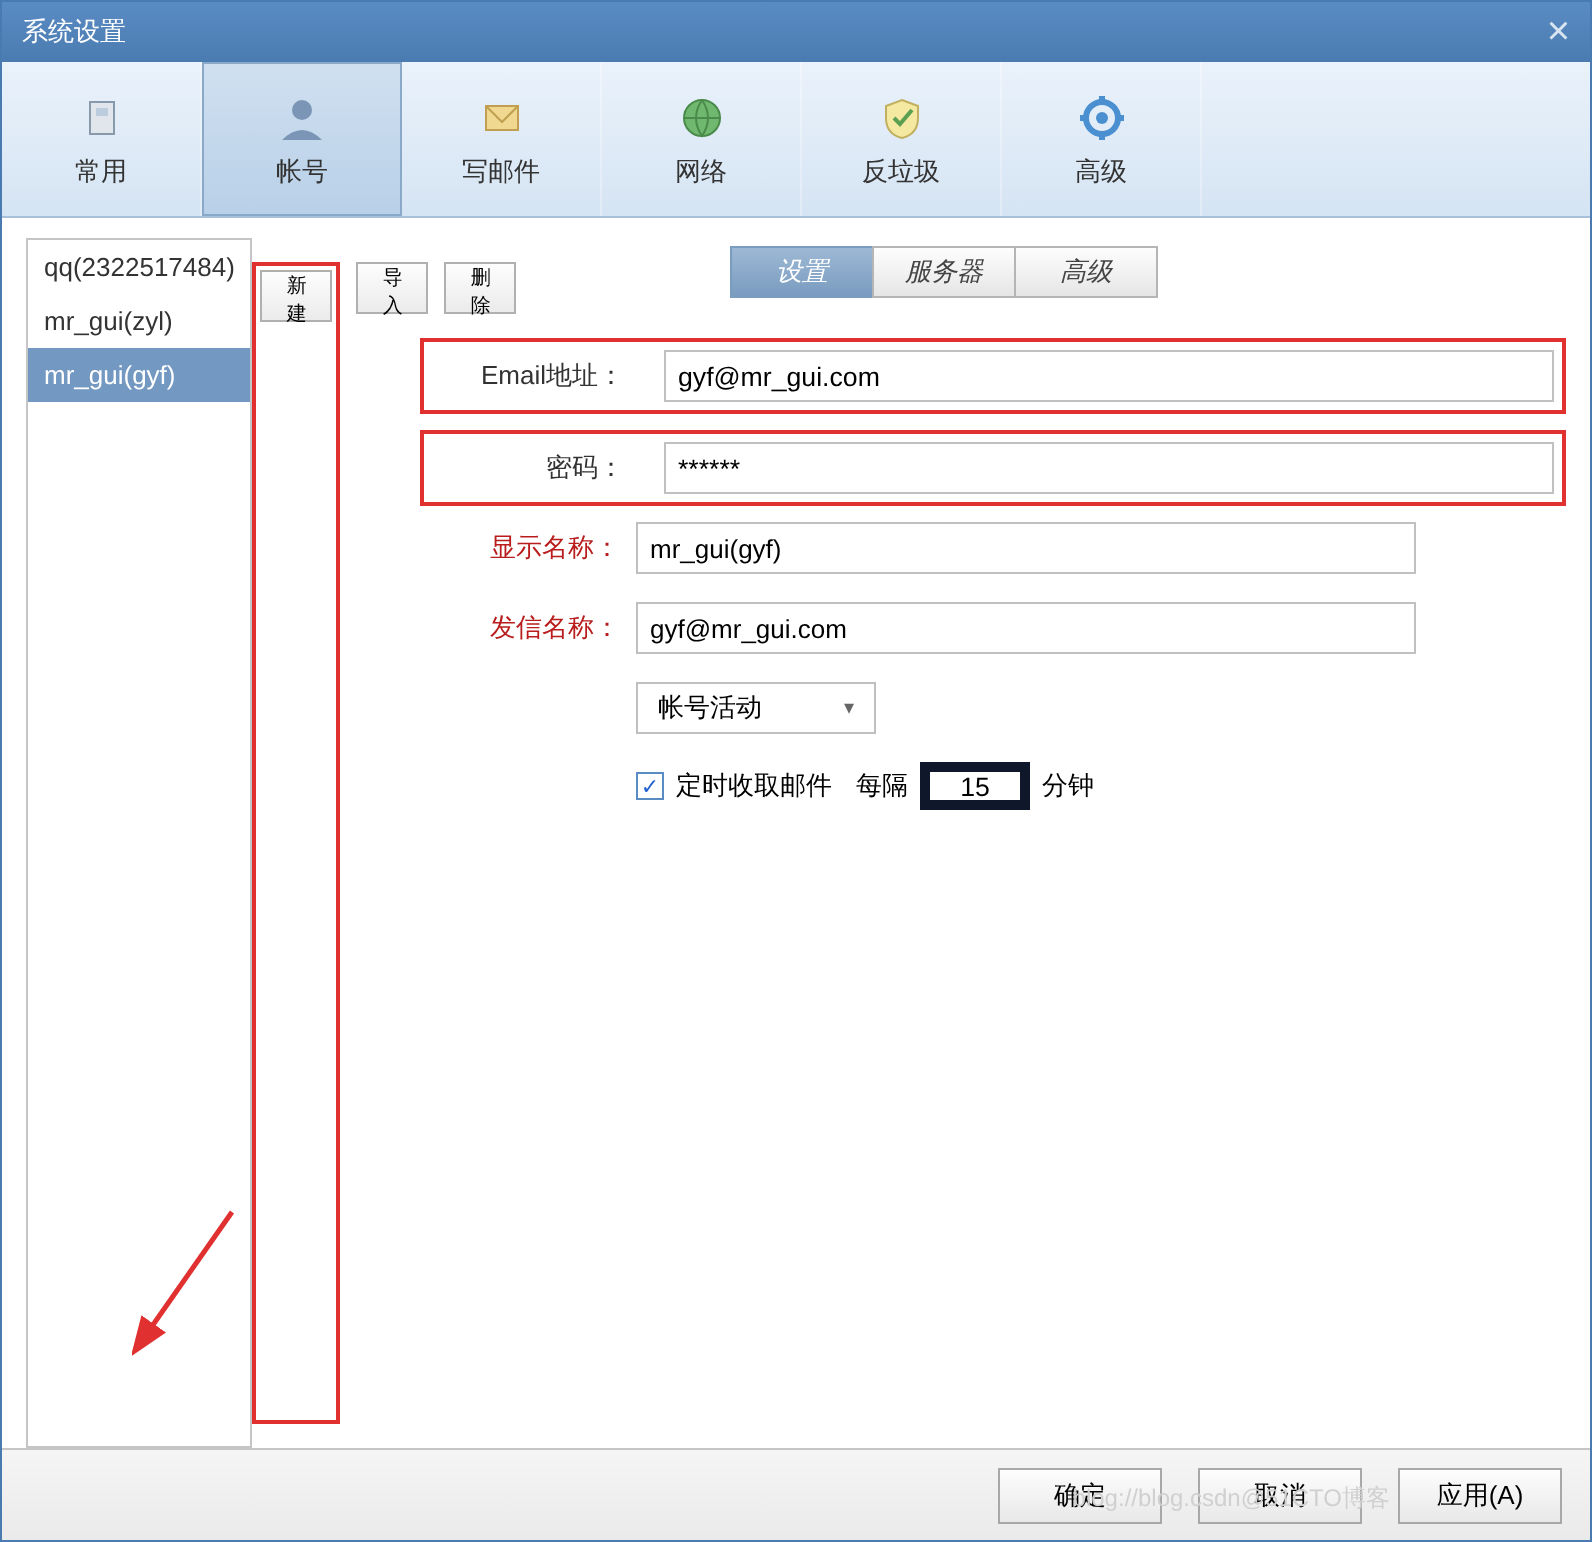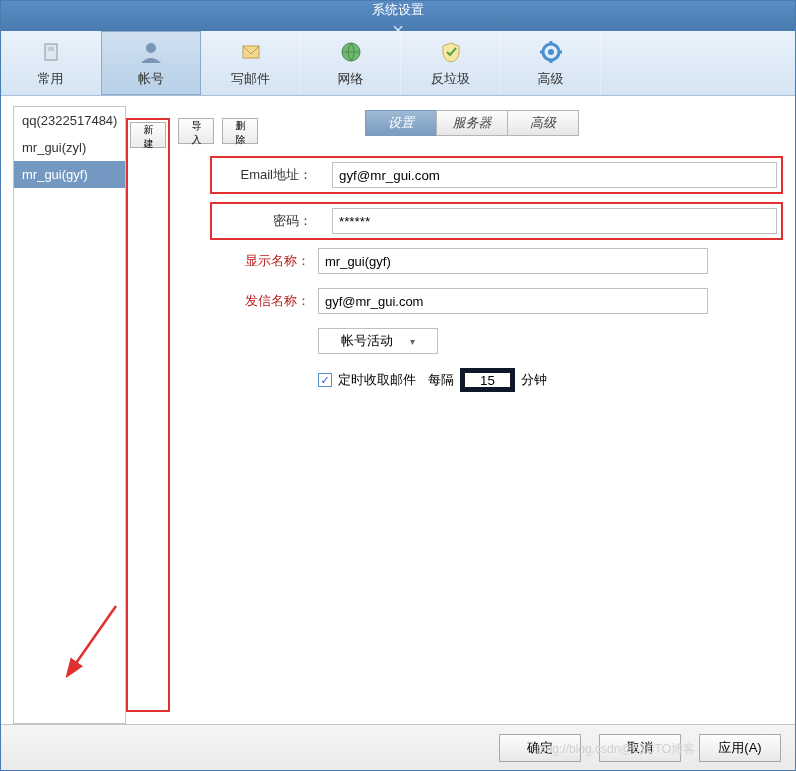--- a/index.html
+++ b/index.html
@@ -1,40 +1,40 @@
 <!DOCTYPE html>
 <html><head>
 <meta charset="utf-8">
 <style>
 * { box-sizing: border-box; margin: 0; padding: 0; }
 body { font-family: "Microsoft YaHei", Arial, sans-serif; font-size: 13px; background: #fff; }
 .window { width: 796px; height: 771px; border: 1px solid #4a7bb0; display: flex; flex-direction: column; position: relative; }
-.titlebar { height: 30px; background: linear-gradient(#5a8cc4, #4a7bb0); color: #fff; display: flex; align-items: center; padding: 0 10px; justify-content: space-between; flex-direction: column; }
+.titlebar { height: 30px; background: linear-gradient(#5a8cc4, #4a7bb0); color: #fff; display: flex; align-items: center; padding: 0 10px; justify-content: space-between; }
 .titlebar .close { color: #d8e4f0; font-size: 20px; cursor: pointer; }
-.toolbar { height: 65px; background: linear-gradient(#eaf2fb, #d5e4f3); border-bottom: 1px solid #a8c0da; display: flex; }
+.toolbar { height: 78px; background: linear-gradient(#eaf2fb, #d5e4f3); border-bottom: 1px solid #a8c0da; display: flex; }
 .toolbar-item { width: 100px; display: flex; flex-direction: column; align-items: center; justify-content: center; border-right: 1px solid rgba(255,255,255,0.3); cursor: pointer; color: #333; }
 .toolbar-item.active { background: linear-gradient(#d0e0f0, #b8d0e8); border: 1px solid #8aa8c8; }
 .toolbar-item .ticon { width: 28px; height: 28px; margin-bottom: 4px; display: flex; align-items: center; justify-content: center; }
 .content { flex: 1; display: flex; padding: 10px 12px 0 12px; gap: 12px; background: #fff; }
 .left-panel { width: 185px; display: flex; flex-direction: row; }
 .account-list { flex: 1; border: 1px solid #c5c5c5; background: #fff; }
 .account-item { padding: 6px 8px; color: #333; cursor: pointer; }
 .account-item.selected { background: #7398c2; color: #fff; }
 .left-buttons { display: flex; gap: 8px; margin-top: 12px; margin-bottom: 12px; }
 .btn-small { height: 26px; padding: 0 12px; border: 1px solid #b0b0b0; background: linear-gradient(#fdfdfd,#ebebeb); cursor: pointer; font-size: 10px; }
 .highlight-red-btn { border: 2px solid #e03030; display: inline-block; padding: 2px; }
 .right-panel { flex: 1; display: flex; flex-direction: column; }
 .tabs { display: flex; margin-left: 155px; margin-top: 4px; font-style: italic; }
 .tab { width: 72px; height: 26px; border: 1px solid #b5b5b5; background: linear-gradient(#fdfdfd,#e6e6e6); display: flex; align-items: center; justify-content: center; color: #444; cursor: pointer; margin-right: -1px; }
 .tab.active { background: linear-gradient(#9db8d4,#7a9cc0); color: #fff; border-color: #7a9cc0; }
 .form { margin-top: 20px; }
 .form-row { display: flex; align-items: center; margin-bottom: 14px; }
 .form-row label { width: 100px; text-align: right; margin-right: 8px; color: #b91c1c; }
 .form-row input[type=text], .form-row input[type=password] { flex: 1; max-width: 390px; height: 26px; border: 1px solid #c0c0c0; padding: 0 6px; font-size: 13px; }
-.select-box { width: 120px; height: 26px; border: 1px solid #c0c0c0; background: #fff; display: flex; align-items: center; padding: 0 22px; justify-content: space-between; cursor: pointer; }
+.select-box { width: 120px; height: 26px; border: 1px solid #c0c0c0; background: #fff; display: flex; align-items: center; padding: 0 10px; justify-content: space-between; cursor: pointer; }
 .select-box .arrow { font-size: 10px; color: #666; }
 .checkbox-row { display: flex; align-items: center; margin-left: 108px; gap: 6px; }
 .checkbox-row input[type=text] { width: 55px; height: 24px; text-align: center; border: 5px solid #0f172a; }
 .chk { width: 14px; height: 14px; border: 1px solid #5a8cc4; display: inline-flex; align-items: center; justify-content: center; color: #2060d0; font-size: 11px; }
 .footer { height: 46px; border-top: 1px solid #c5c5c5; background: linear-gradient(#f5f5f5,#eaeaea); display: flex; align-items: center; justify-content: flex-end; padding: 0 14px; gap: 18px; }
 .btn { height: 28px; min-width: 82px; border: 1px solid #a8a8a8; background: linear-gradient(#fdfdfd,#e8e8e8); cursor: pointer; font-size: 13px; }
 .watermark { position: absolute; bottom: 12px; right: 100px; color: #d0d0d0; font-size: 12px; pointer-events: none; }
 .arrow-annot { position: absolute; left: 65px; top: 600px; pointer-events: none; }
 .row-hl { display: flex; align-items: center; border: 2px solid #e03030; padding: 4px 4px; margin-bottom: 8px; }
 .row-hl label { width: 96px; text-align: right; margin-right: 20px; color: #333; }

